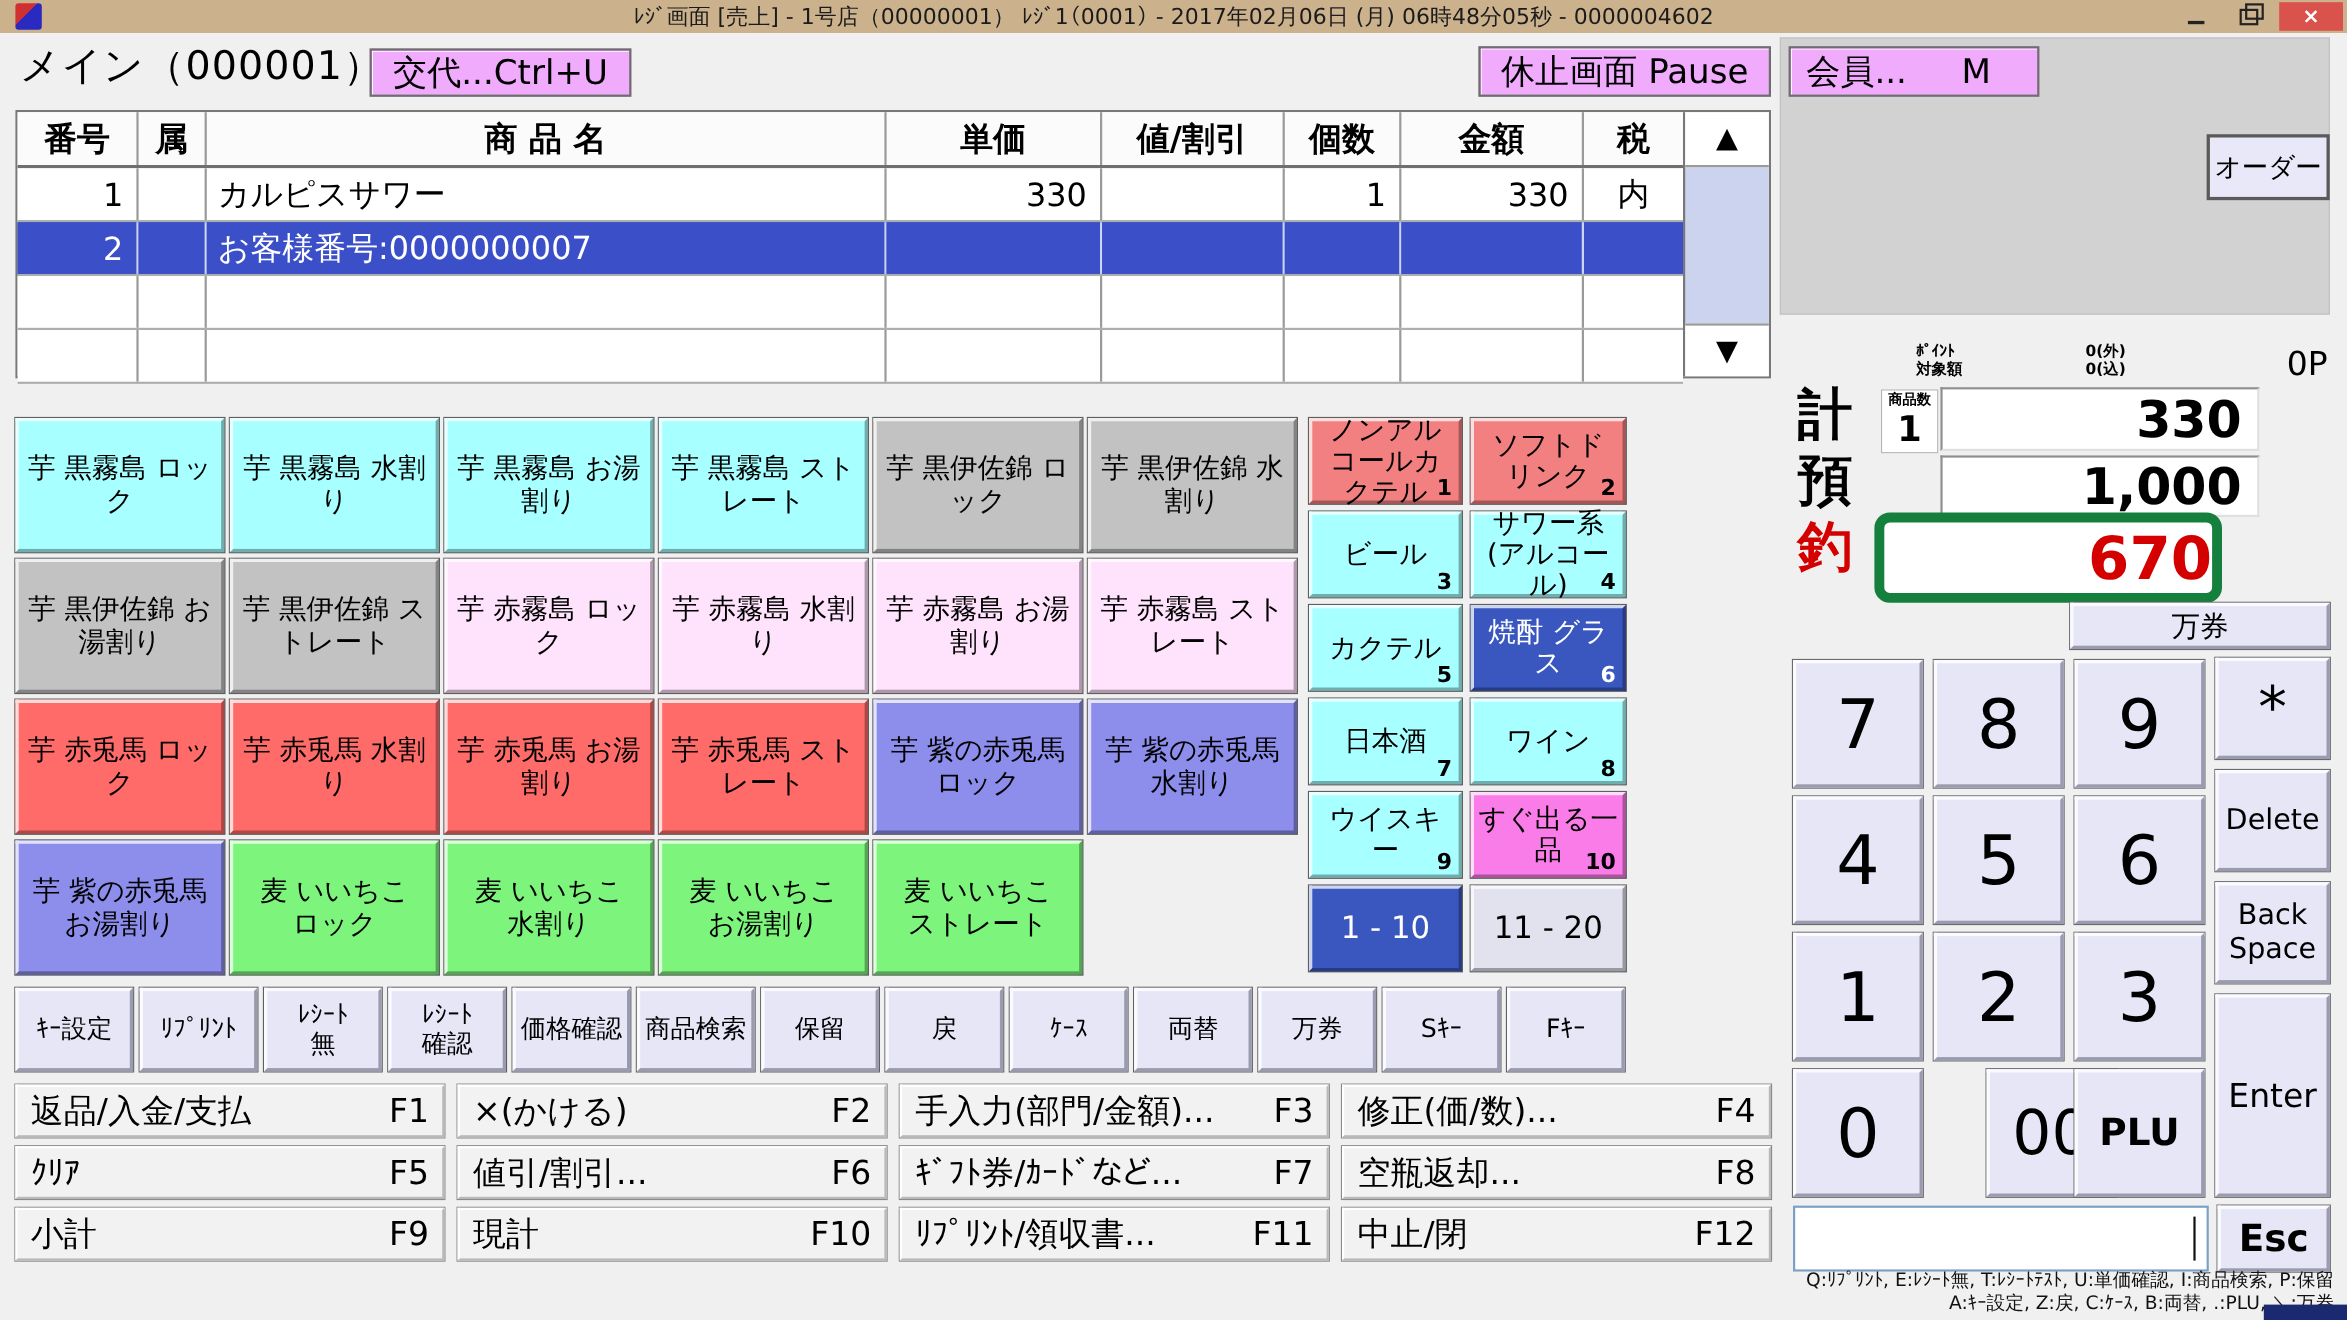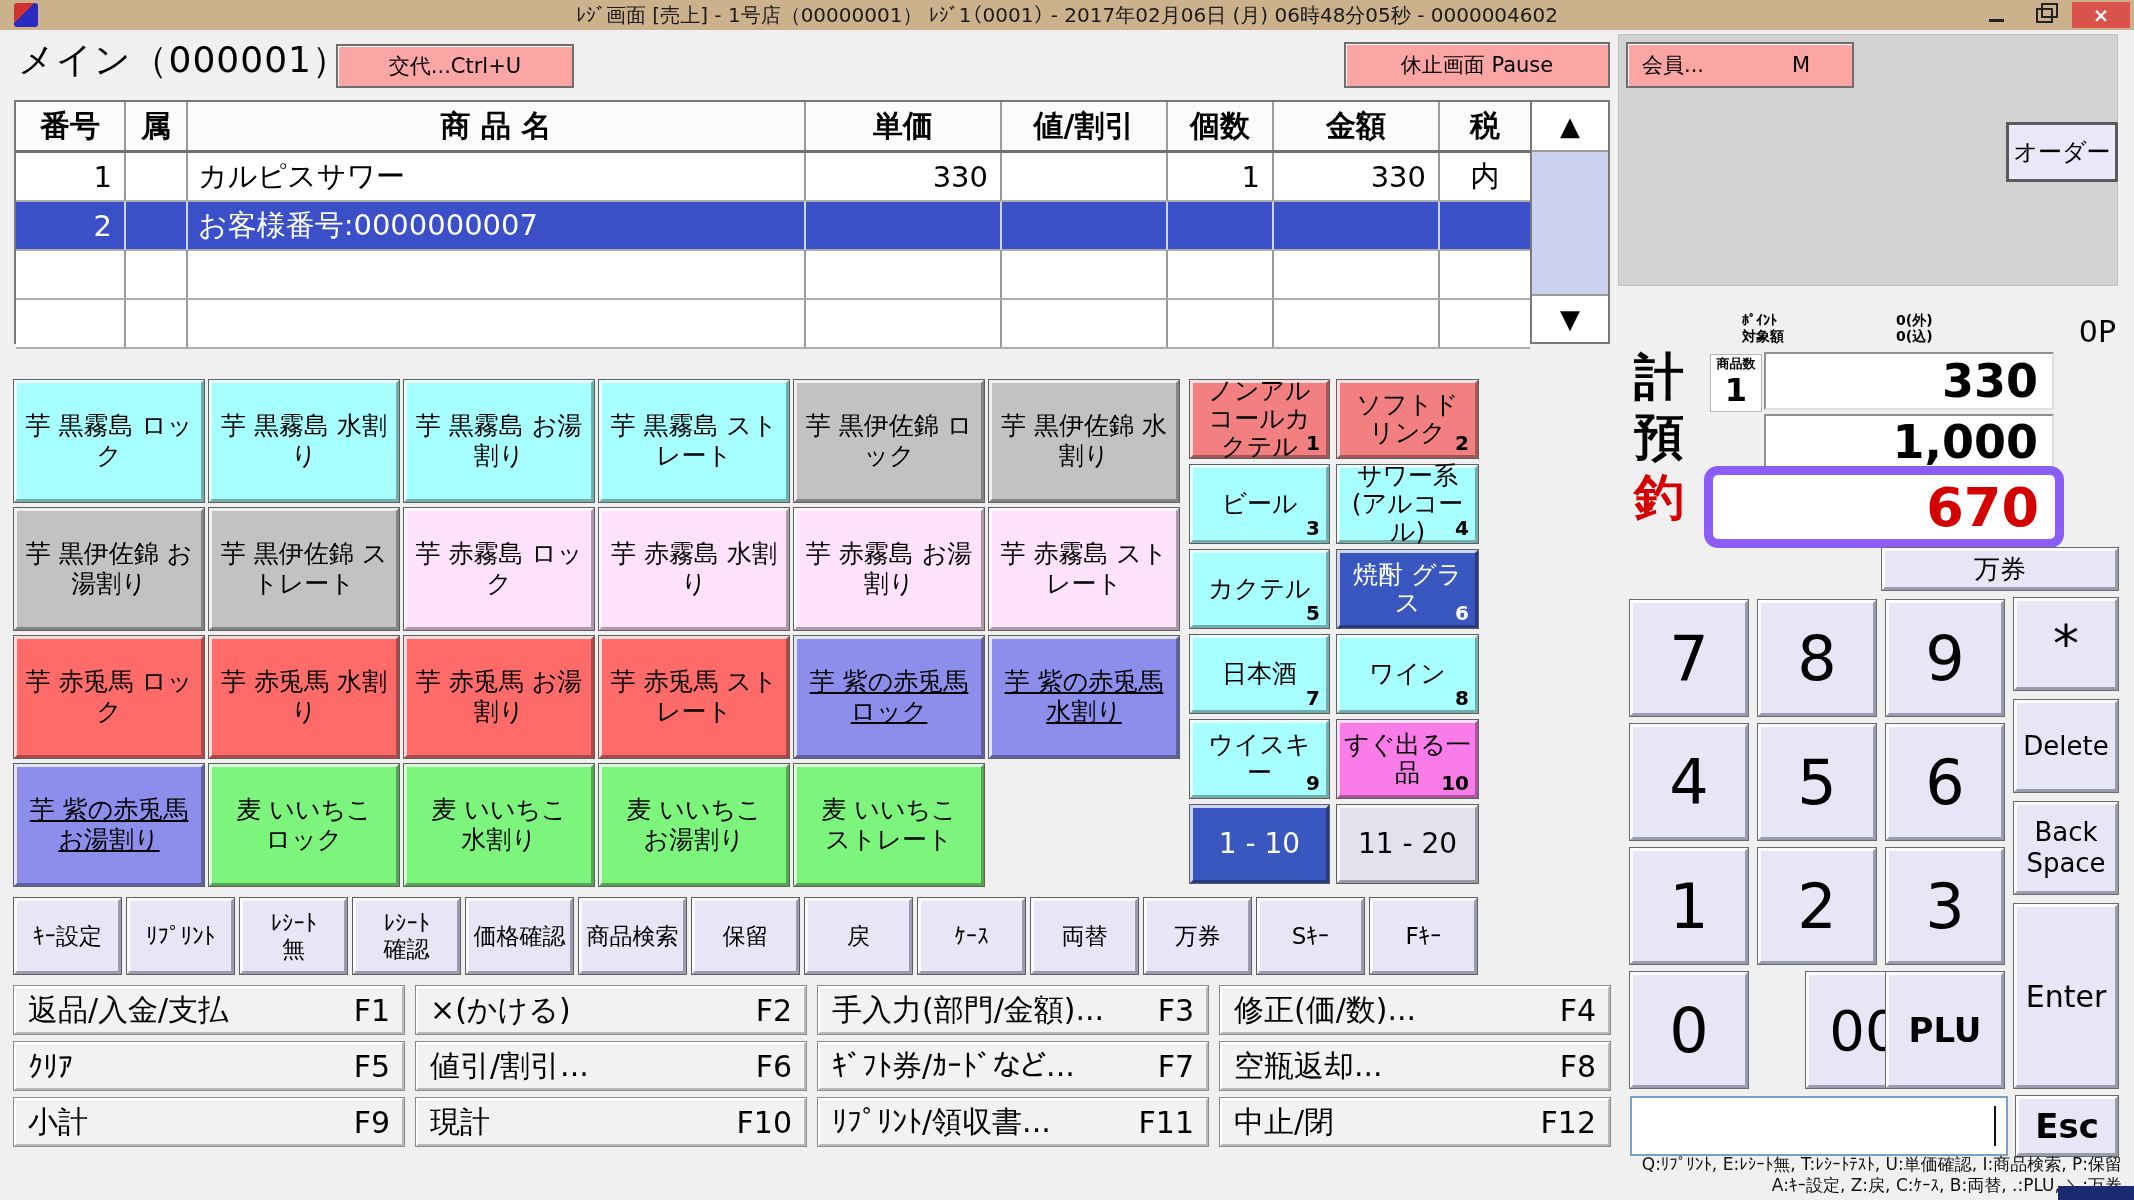--- a/index.html
+++ b/index.html
@@ -15,22 +15,22 @@
   .win-controls{right:4px;top:2px;display:flex;gap:8px;align-items:center;}
   .win-btn{width:40px;height:26px;display:flex;align-items:center;justify-content:center;}
   .min-bar{width:15px;height:3px;background:#222;margin-top:10px;display:block;}
   .restore-glyph{width:13px;height:11px;border:2px solid #222;position:relative;display:block;background:#cbb28c;}
   .restore-glyph:before{content:"";position:absolute;left:3px;top:-7px;width:13px;height:11px;border:2px solid #222;}
   .close-btn{width:58px;height:26px;background:#d9534c;color:#fff;font-size:19px;font-weight:bold;
              display:flex;align-items:center;justify-content:center;}
 
   
   .main-label{left:18px;top:36px;font-size:36px;letter-spacing:1px;}
-  .wbtn{background:#fca5a5;border:2px solid #6e6e6e;box-shadow:inset 1px 1px 0 #fff;
-        display:flex;align-items:center;justify-content:center;font-size:21px;}
+  .wbtn{background:#f0abfc;border:2px solid #6e6e6e;box-shadow:inset 1px 1px 0 #fff;
+        display:flex;align-items:center;justify-content:center;font-size:31px;}
   .shift-btn{left:336px;top:44px;width:238px;height:44px;}
   .pause-btn{left:1344px;top:42px;width:266px;height:46px;}
   .member-panel{left:1618px;top:34px;width:500px;height:252px;background:#d2d2d2;border:1px solid #bfbfbf;}
   .member-btn{left:1626px;top:42px;width:228px;height:46px;justify-content:flex-start;padding:0 14px;}
   .member-key{margin-left:auto;padding-right:28px;}
   .order-btn{left:2006px;top:122px;width:112px;height:60px;background:#e8e8f8;border:3px solid #5a5a5a;
              display:flex;align-items:center;justify-content:center;font-size:24px;}
 
   
   .items-table{left:14px;top:100px;width:1596px;height:244px;border:2px solid #787878;background:#fff;display:flex;}
@@ -61,22 +61,22 @@
   .lbl-deposit{left:1634px;top:408px;}
   .lbl-change{left:1634px;top:468px;color:#d40000;}
   .count-box{left:1710px;top:354px;width:52px;height:58px;background:#fff;border:1px solid #b5b5b5;text-align:center;}
   .count-cap{font-size:13px;font-weight:bold;line-height:15px;margin-top:1px;}
   .count-val{font-size:32px;font-weight:bold;line-height:38px;}
   .amt-box{background:#fff;border:2px solid;border-color:#8f8f8f #e0e0e0 #e0e0e0 #8f8f8f;
            display:flex;align-items:center;justify-content:flex-end;padding-right:14px;
            font-size:46px;font-weight:bold;}
   .total-amt{left:1764px;top:352px;width:290px;height:58px;}
   .deposit-amt{left:1764px;top:414px;width:290px;height:56px;}
-  .change-box{left:1704px;top:466px;width:360px;height:82px;background:#fff;border:9px solid #8b5cf6;border-radius:14px;
-              display:flex;align-items:center;justify-content:flex-end;padding-right:16px;
+  .change-box{left:1704px;top:466px;width:316px;height:82px;background:#fff;border:9px solid #15803d;border-radius:14px;
+              display:flex;align-items:center;justify-content:flex-end;
               font-size:54px;font-weight:bold;color:#d40000;}
 
   
   .b3{box-shadow:0 0 0 1px #5f5f5f;border:3px solid;box-sizing:border-box;
       border-color:rgba(255,255,255,.75) rgba(0,0,0,.32) rgba(0,0,0,.32) rgba(255,255,255,.75);
       display:flex;align-items:center;justify-content:center;text-align:center;}
 
   
   .product-grid{left:14px;top:380px;display:grid;grid-template-columns:repeat(6,190px);grid-auto-rows:122px;gap:6px 5px;}
   .pbtn{font-size:25px;line-height:1.2;padding:18px 8px;word-break:break-all;}
@@ -85,21 +85,21 @@
   .category-grid{left:1190px;top:380px;display:grid;grid-template-columns:139px 141px;grid-auto-rows:78px;gap:7px 8px;}
   .cbtn{position:relative;font-size:25px;line-height:1.12;padding:2px 4px;word-break:break-all;}
   .cbtn .num{position:absolute;right:6px;bottom:1px;font-size:20px;font-weight:bold;}
   .pagebtn{font-size:28px;}
 
   
   [data-color="cyan"]{background:#a8ffff;}
   [data-color="gray"]{background:#c2c2c2;}
   [data-color="pink"]{background:#ffe2fb;}
   [data-color="red"]{background:#ff6b68;}
-  [data-color="purple"]{background:#8d8dec;text-decoration:underline;}
+  [data-color="purple"]{background:#8d8dec;}
   [data-color="green"]{background:#7df57d;}
   [data-color="salmon"]{background:#f28080;}
   [data-color="blue"]{background:#3a57c0;color:#fff;}
   [data-color="magenta"]{background:#fa7ce8;}
   [data-color="pale"]{background:#e2e2ef;}
 
   
   .func-row{left:14px;top:898px;height:76px;display:flex;gap:6px;}
   .frbtn{width:107px;height:76px;background:#e6e6f7;font-size:23px;line-height:1.15;white-space:pre-line;
          border-color:#fafaff #9b9bb0 #9b9bb0 #fafaff;}

